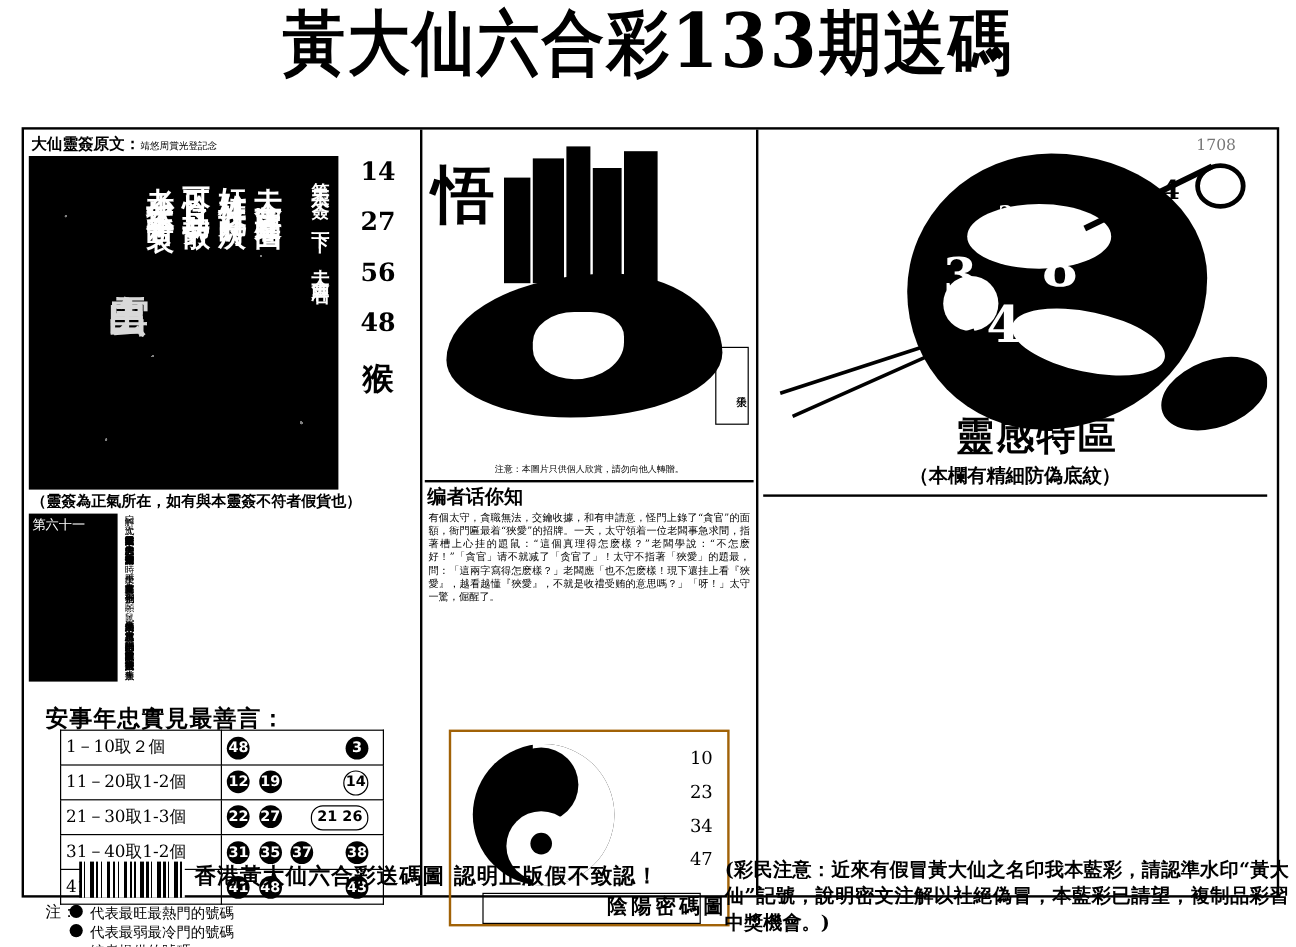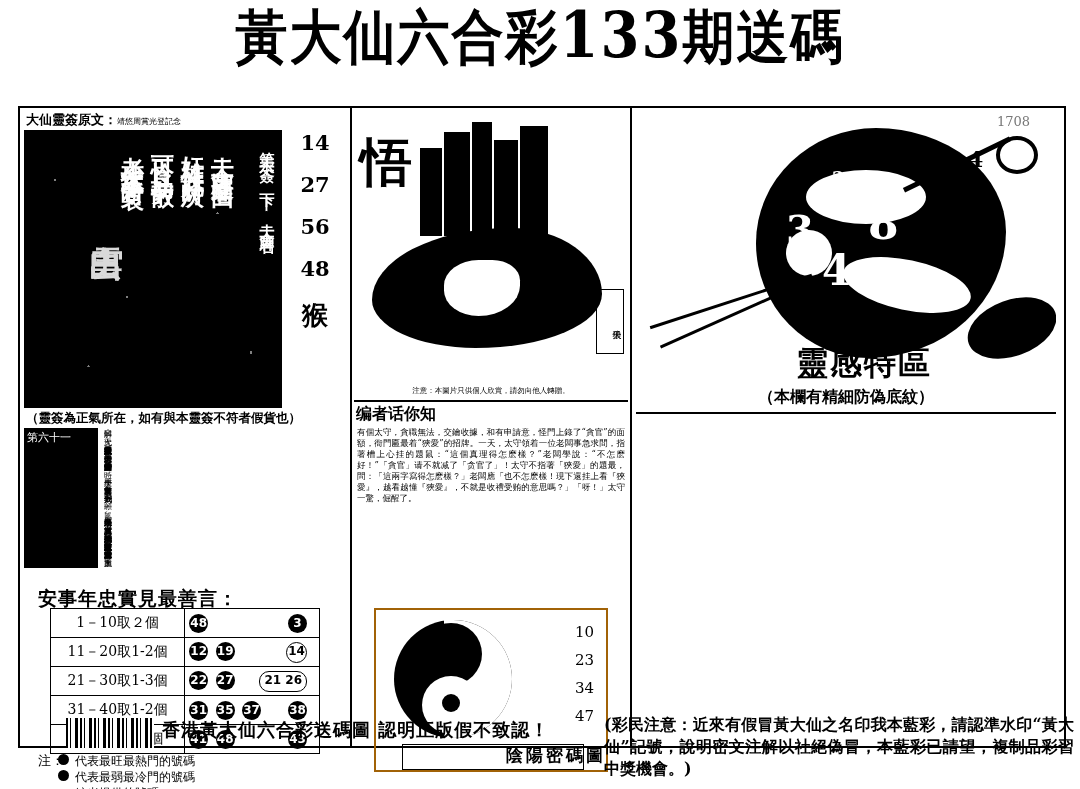--- a/index.html
+++ b/index.html
@@ -40,21 +40,21 @@
   .blkpatch{position:absolute;left:4px;top:320px;width:74px;height:140px;background:#000;color:#fff;font-size:11px;
      font-family:"DejaVu Serif",serif;}
   .blkpatch span{position:absolute;left:3px;top:2px;}
   .explain-wrap{position:absolute;left:82px;top:316px;width:244px;height:154px;overflow:hidden;}
   .explain-wrap .v{writing-mode:vertical-rl;text-orientation:upright;font-family:"DejaVu Serif",serif;font-size:8px;line-height:11px;
      height:152px;letter-spacing:0px;}
 
   .offer-title{position:absolute;left:18px;top:478px;font-size:19px;font-weight:bold;font-family:"DejaVu Serif",serif;letter-spacing:1px;}
   .table{position:absolute;left:30px;top:500px;width:270px;border-collapse:collapse;}
   .table td{border:1px solid #000;height:28px;font-family:"DejaVu Serif",serif;font-size:14px;padding:0 4px;}
-  .table td.lab{width:128px;white-space:nowrap;text-align:center;}
+  .table td.lab{width:128px;white-space:nowrap;}
   .table td.balls{width:136px;text-align:left;}
   .ball{display:inline-block;width:19px;height:19px;line-height:19px;border-radius:50%;background:#000;color:#fff;
         font-size:12px;text-align:center;margin-right:3px;font-family:"DejaVu Sans",sans-serif;font-weight:bold;vertical-align:middle;}
   .ball.hollow{background:#fff;color:#000;border:1.5px solid #000;line-height:16px;}
   .ball.right{float:right;margin-right:8px;}
   .legend{position:absolute;left:36px;top:645px;font-size:12px;font-family:"DejaVu Serif",serif;line-height:16px;}
   .legend .dot{display:inline-block;width:11px;height:11px;border-radius:50%;background:#000;margin:0 6px 0 2px;}
   .legend .note-lab{position:absolute;left:-18px;top:0;font-size:13px;}
 
   

